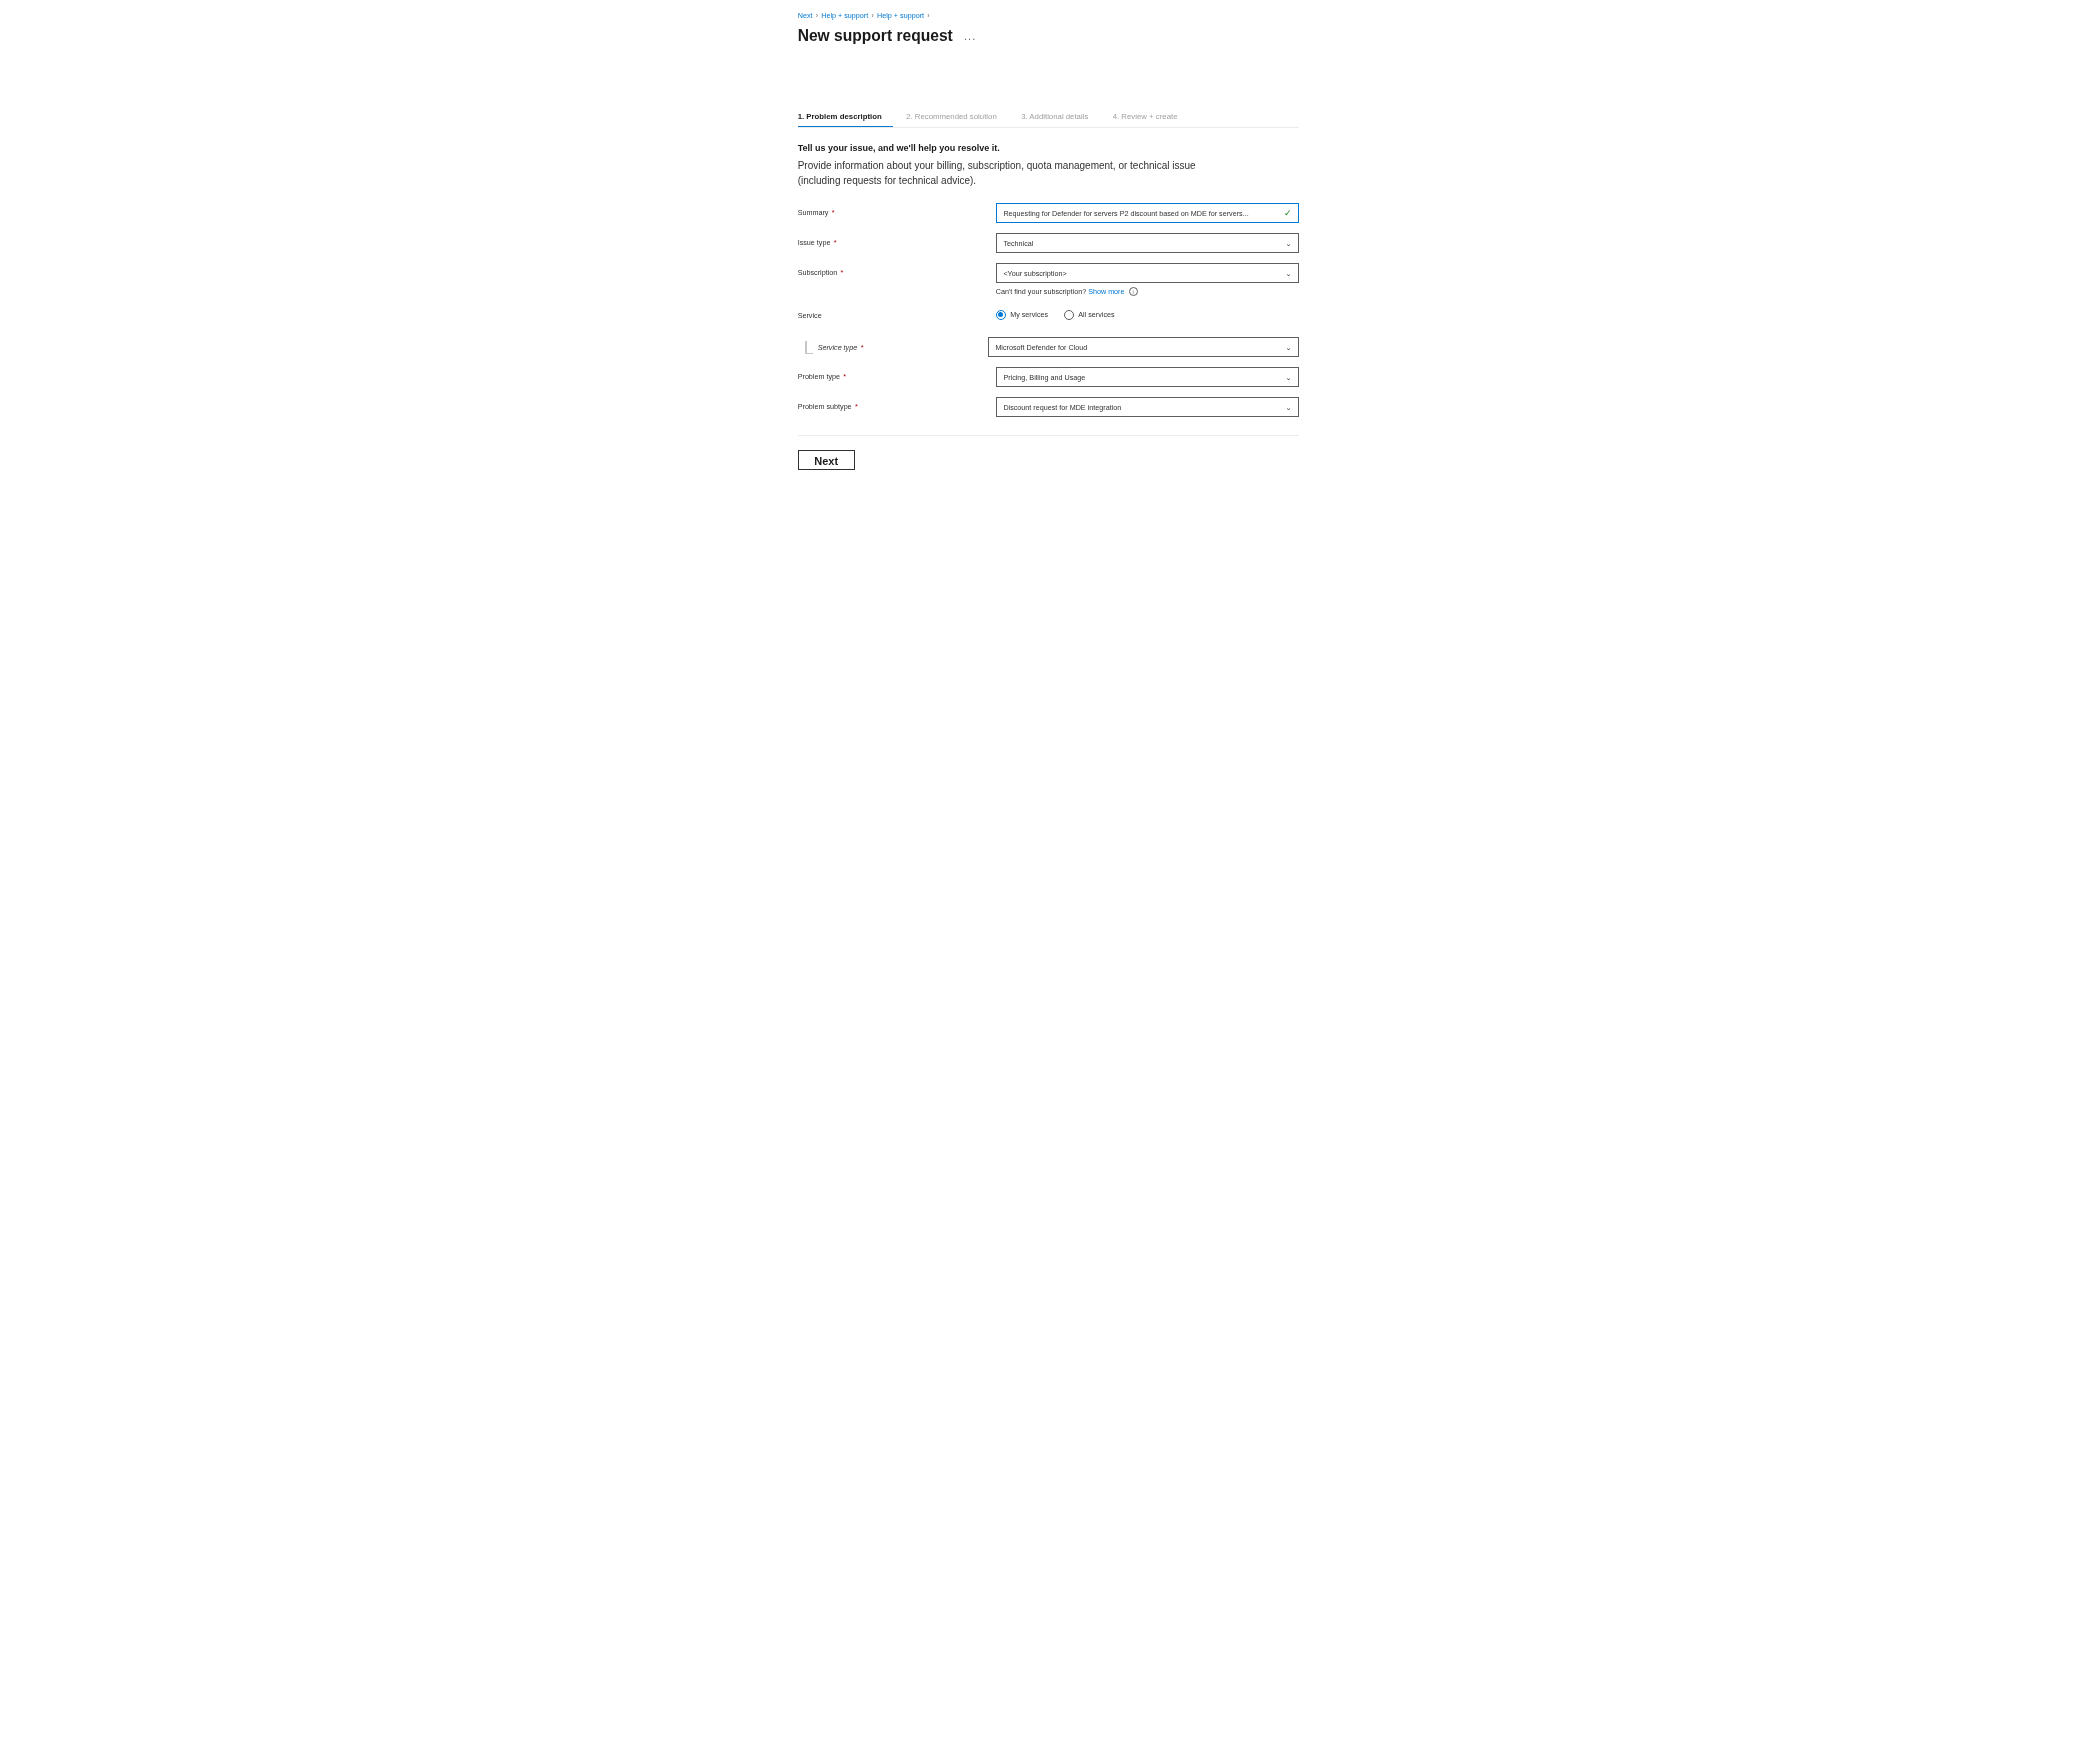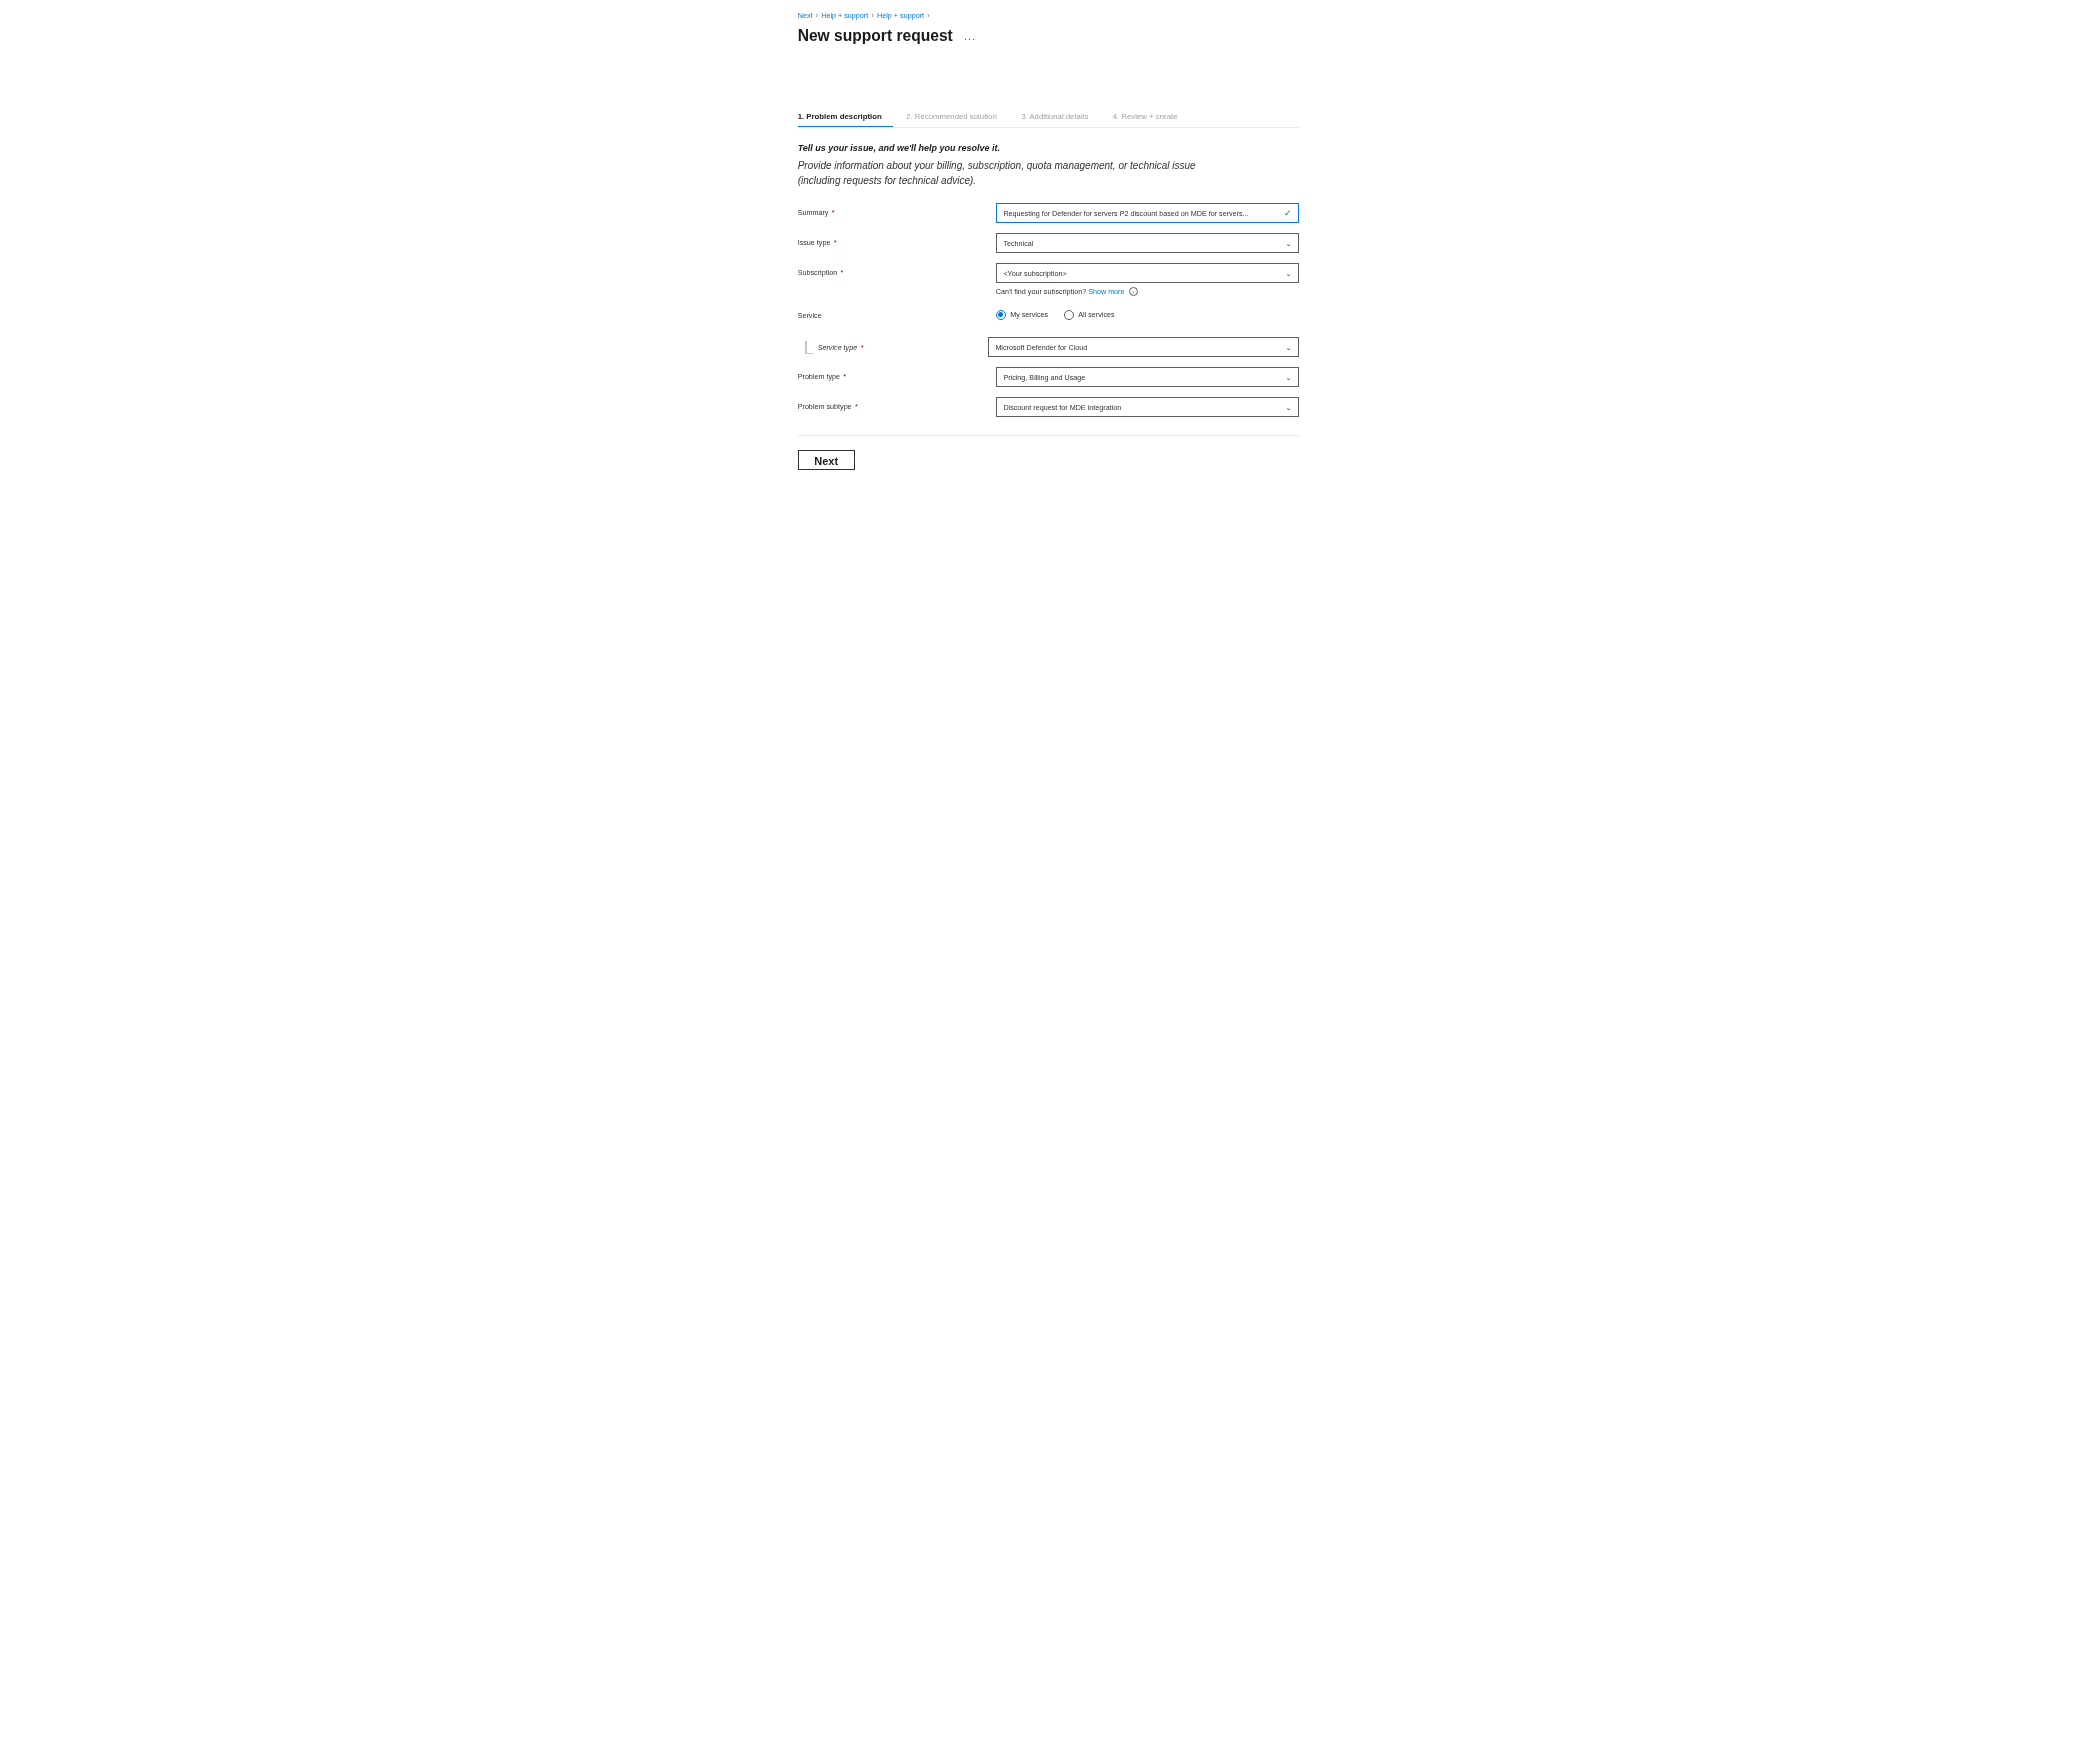--- a/index.html
+++ b/index.html
@@ -93,21 +93,20 @@
       font-size: 10px;
       color: #323130;
       margin-bottom: 15.6px;
       max-width: 424px;
       line-height: 1.5;
     }
 
     
     .form-section {
       margin-bottom: 1px;
-      font-style: italic;
     }
     .form-row {
       display: flex;
       align-items: flex-start;
       margin-bottom: 10px;
       gap: 8px;
     }
     .form-label {
       width: 190px;
       min-width: 190px;

